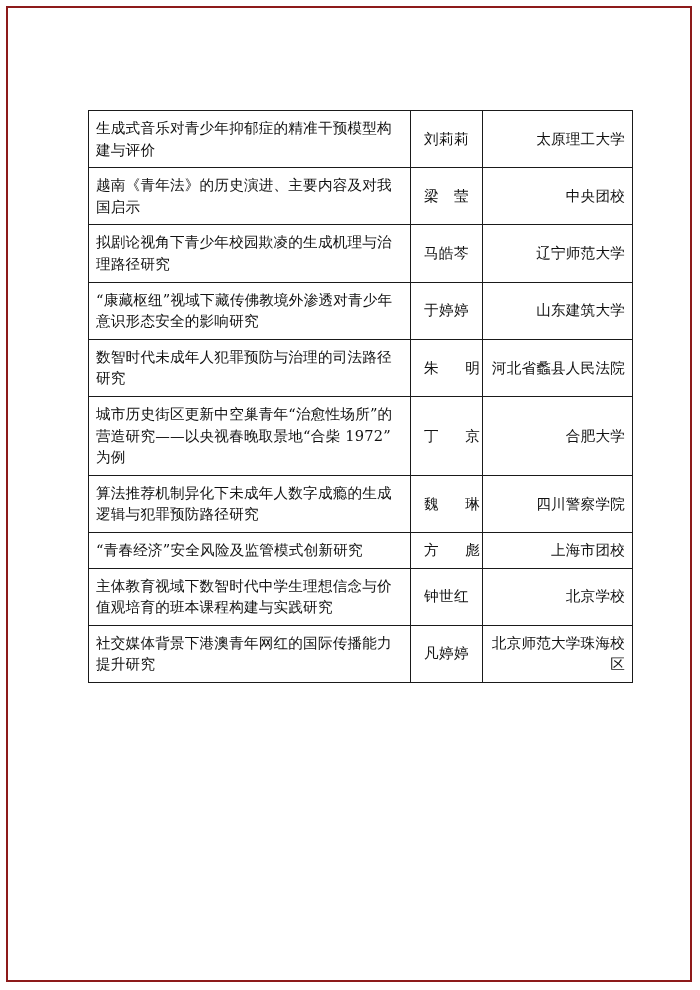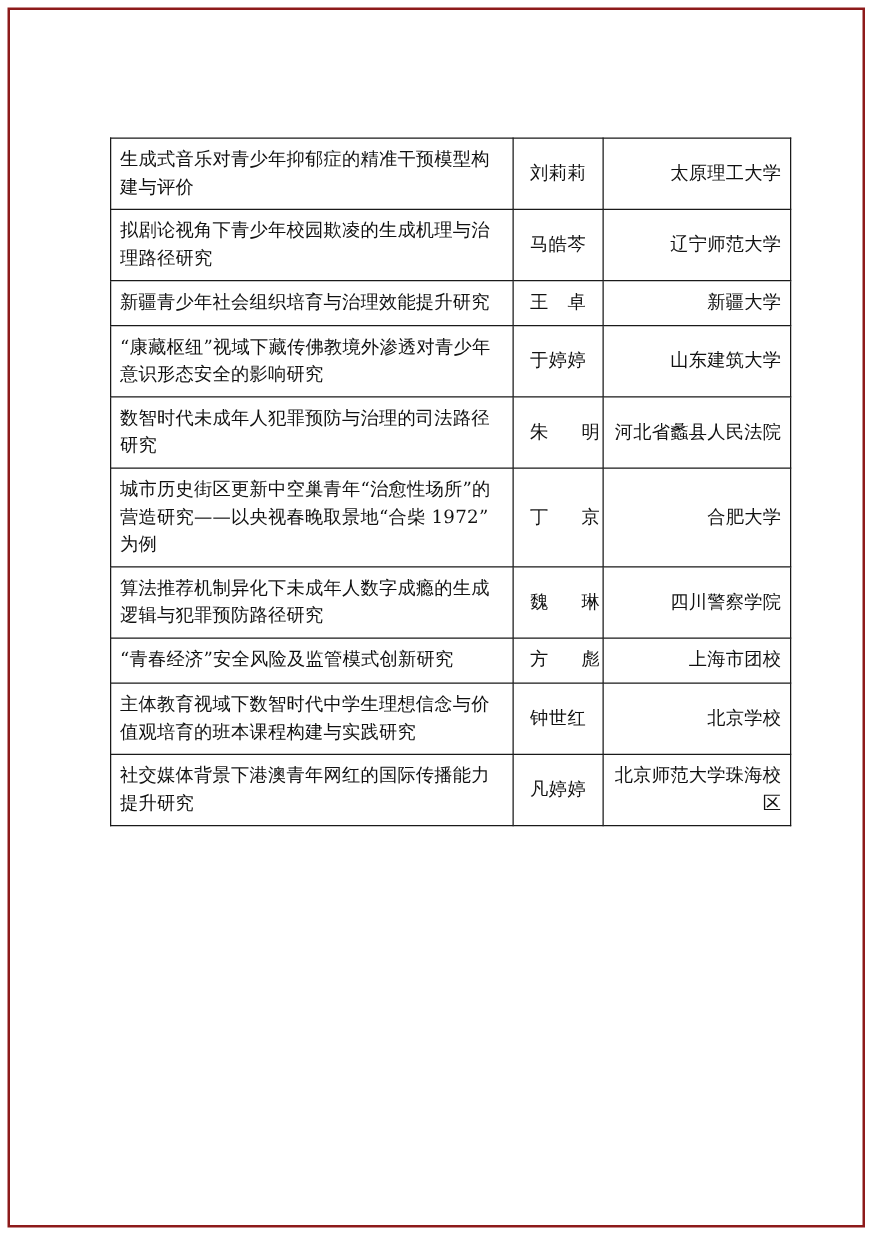--- a/index.html
+++ b/index.html
@@ -85,28 +85,28 @@
         <col class="c-name">
         <col class="c-org">
       </colgroup>
       <tbody>
           <tr>
             <td class="cell-title">生成式音乐对青少年抑郁症的精准干预模型构建与评价</td>
             <td class="cell-name">刘莉莉</td>
             <td class="cell-org">太原理工大学</td>
           </tr>
           <tr>
+            <td class="cell-title">越南《青年法》的历史演进、主要内容及对我国启示</td>
+            <td class="cell-name">梁　莹</td>
+            <td class="cell-org">中央团校</td>
+          </tr>
+          <tr>
             <td class="cell-title">拟剧论视角下青少年校园欺凌的生成机理与治理路径研究</td>
             <td class="cell-name">马皓芩</td>
             <td class="cell-org">辽宁师范大学</td>
-          </tr>
-          <tr>
-            <td class="cell-title">新疆青少年社会组织培育与治理效能提升研究</td>
-            <td class="cell-name">王　卓</td>
-            <td class="cell-org">新疆大学</td>
           </tr>
           <tr>
             <td class="cell-title">“康藏枢纽”视域下藏传佛教境外渗透对青少年意识形态安全的影响研究</td>
             <td class="cell-name">于婷婷</td>
             <td class="cell-org">山东建筑大学</td>
           </tr>
           <tr>
             <td class="cell-title">数智时代未成年人犯罪预防与治理的司法路径研究</td>
             <td class="cell-name spaced">朱　明</td>
             <td class="cell-org">河北省蠡县人民法院</td>

